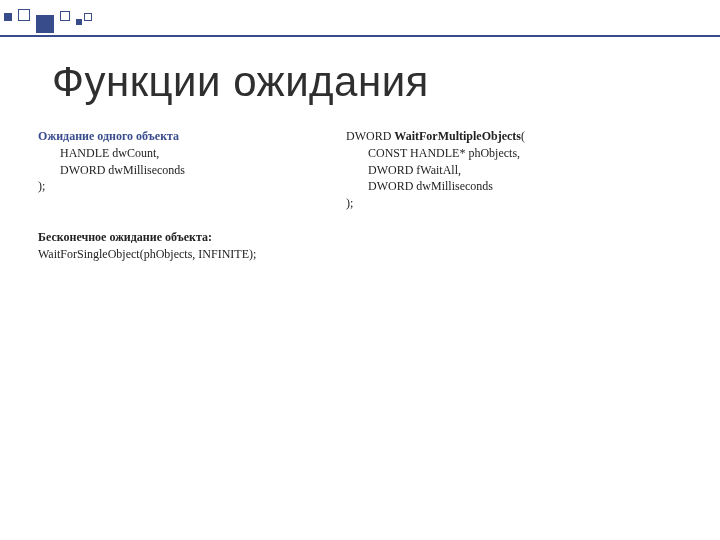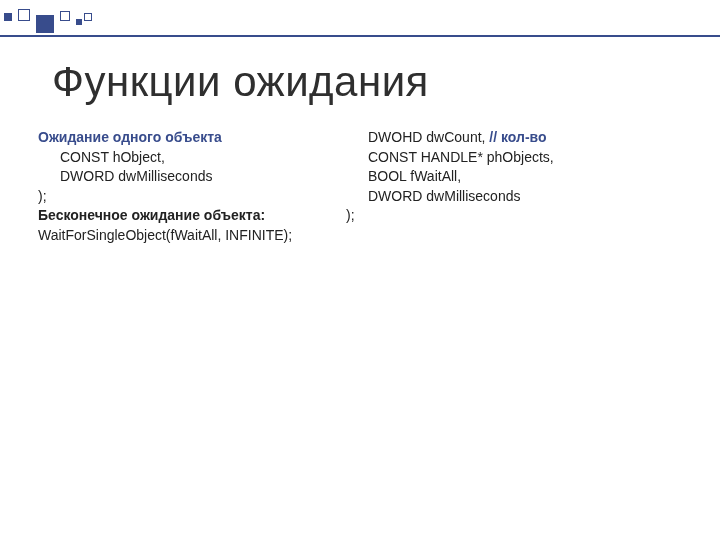--- a/index.html
+++ b/index.html
@@ -51,27 +51,28 @@
   .body {
     position:absolute;
     top:128px;
     left:38px;
     right:20px;
     display:flex;
     gap:8px;
   }
   .col {
     flex:1 1 0;
-    font-size:14px;
+    font-size:12px;
     line-height:1.4;
+    font-family:Liberation Serif, serif;
   }
   .accent { color:#384c8c; font-weight:700; }
   .b { font-weight:700; }
   .indent { padding-left:22px; }
-  .mt { }
+  .mt { margin-top:34px; }
   .wrap-left { max-width:300px; }
   .wrap-right { max-width:320px; }
 </style>
 </head>
 <body>
 <div class="slide">
 
   <div class="deco">
     <div class="sq filled" style="top:0px; left:4px;  width:8px;  height:8px;"></div>
     <div class="sq outline" style="top:-4px;left:18px; width:12px; height:12px;"></div>
@@ -81,33 +82,33 @@
     <div class="sq outline" style="top:0px; left:84px; width:8px;  height:8px;"></div>
     <div class="hr"></div>
   </div>
 
   <div class="title">Функции ожидания</div>
 
   <div class="body">
 
     <div class="col wrap-left">
       <div class="accent">Ожидание одного объекта</div>
-      <div class="indent">CONST hObject,</div>
+      <div class="indent">HANDLE dwCount,</div>
       <div class="indent">DWORD dwMilliseconds</div>
       <div>);</div>
 
       <div class="mt b">Бесконечное ожидание объекта:</div>
-      <div>WaitForSingleObject(fWaitAll, INFINITE);</div>
+      <div>WaitForSingleObject(phObjects, INFINITE);</div>
     </div>
 
     <div class="col wrap-right">
-      <div class="indent">
-        <span>DWOHD dwCount, </span>
-        <span class="accent">// кол-во</span>
+      <div>
+        <span>DWORD </span>
+        <span class="b">WaitForMultipleObjects</span><span>(</span>
       </div>
       <div class="indent">CONST HANDLE* phObjects,</div>
-      <div class="indent">BOOL fWaitAll,</div>
+      <div class="indent">DWORD fWaitAll,</div>
       <div class="indent">DWORD dwMilliseconds</div>
       <div>);</div>
     </div>
 
   </div>
 </div>
 
 </body></html>

